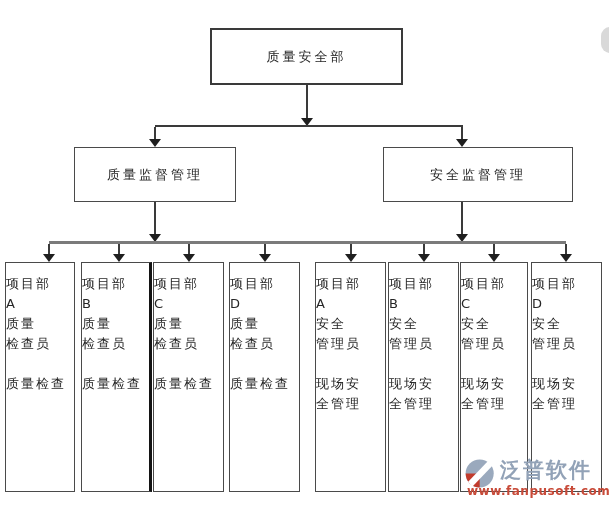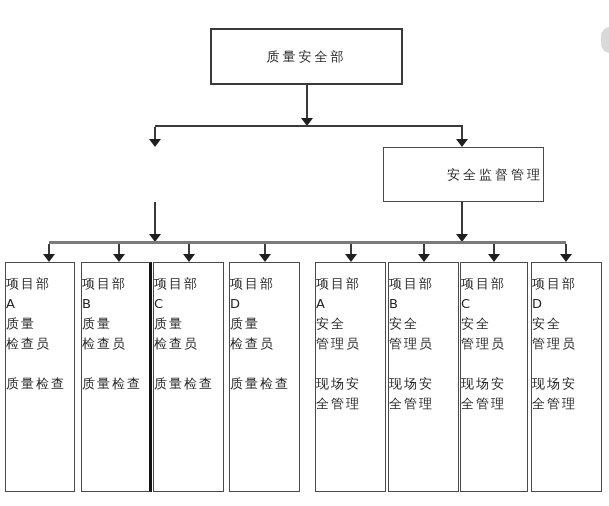--- a/index.html
+++ b/index.html
@@ -86,21 +86,24 @@
   </div>
 
   <div class="vline" style="left:306px; top:85px; height:33px;"></div>
   <div class="arrow-down" style="left:301px; top:118px;"></div>
   <div class="hline" style="left:155px; top:125px; width:308px;"></div>
   <div class="vline" style="left:154px; top:127px; height:12px;"></div>
   <div class="arrow-down" style="left:149px; top:139px;"></div>
   <div class="vline" style="left:461px; top:127px; height:12px;"></div>
   <div class="arrow-down" style="left:456px; top:139px;"></div>
 
-  <div class="box node" style="left:383px; top:147px; width:161px; height:55px;justify-content:flex-end;">
+  <div class="box node" style="left:74px; top:147px; width:162px; height:55px;">
+    <span>质量监督管理</span>
+  </div>
+  <div class="box node" style="left:383px; top:147px; width:190px; height:55px;">
     <span>安全监督管理</span>
   </div>
 
   <div class="vline" style="left:154px; top:202px; height:32px;"></div>
   <div class="arrow-down" style="left:149px; top:234px;"></div>
   <div class="vline" style="left:461px; top:202px; height:32px;"></div>
   <div class="arrow-down" style="left:456px; top:234px;"></div>
   <div class="hline gray" style="left:49px; top:241px; width:517px;"></div>
 
   <div class="vline" style="left:48px; top:244px; height:10px;"></div>
@@ -186,16 +189,27 @@
   <div class="box leaf" style="left:531px; width:71px;">
     <div class="line">项目部</div>
     <div class="line">D</div>
     <div class="line">安全</div>
     <div class="line">管理员</div>
     <div class="line"></div>
     <div class="line">现场安</div>
     <div class="line">全管理</div>
   </div>
 
+  <div class="watermark">
+    <span class="wm-icon">
+      <svg width="33" height="35" viewBox="0 0 40 42">
+        <circle cx="19" cy="21" r="17" fill="#9aa9bd"></circle>
+        <path d="M2 21 A 17 17 0 0 0 19 38 L 19 21 Z" fill="#c23b2c"></path>
+        <path d="M30 5 L5 31 L10 37 L35 11 Z" fill="#ffffff"></path>
+      </svg>
+    </span>
+    <span class="wm-brand">泛普软件</span>
+    <span class="wm-url">www.fanpusoft.com</span>
+  </div>
 
   <div class="edge-widget"></div>
 
 </div>
 
 </body></html>

